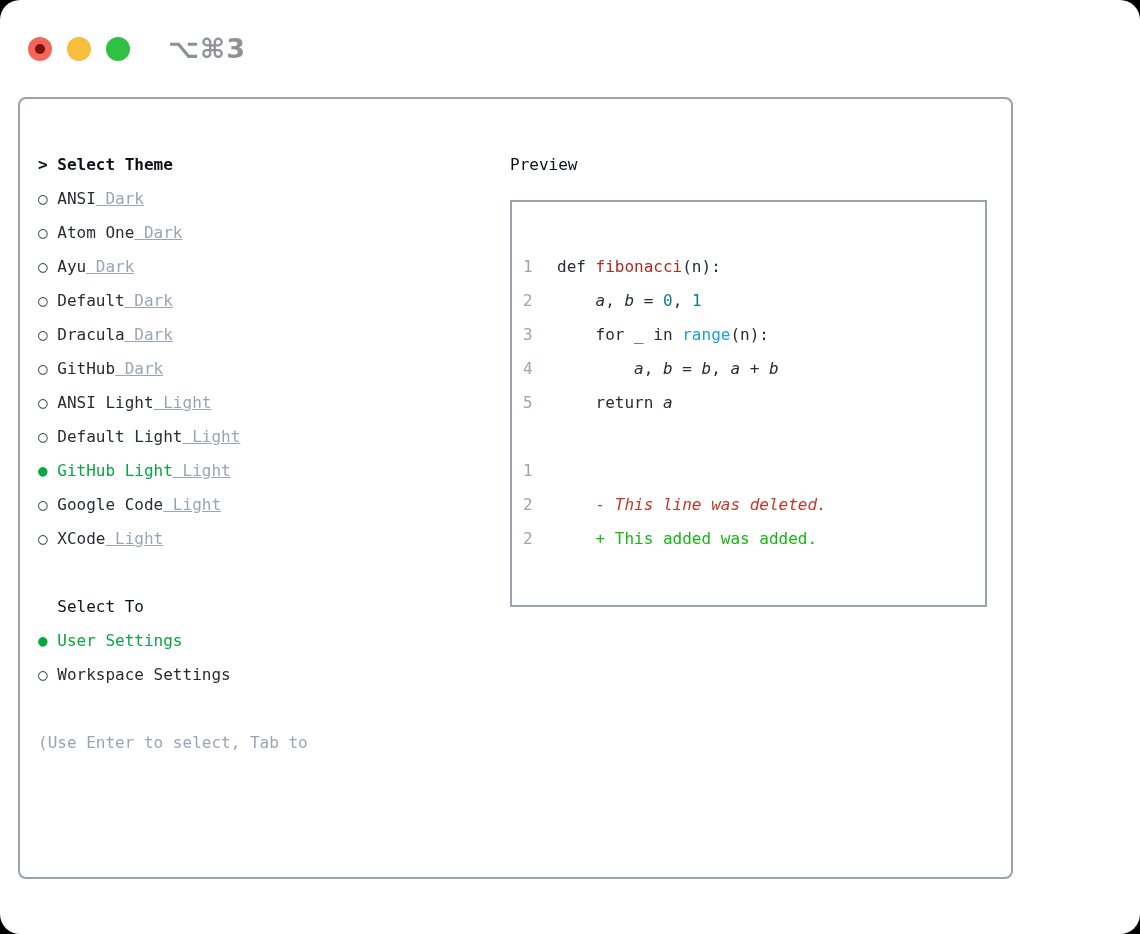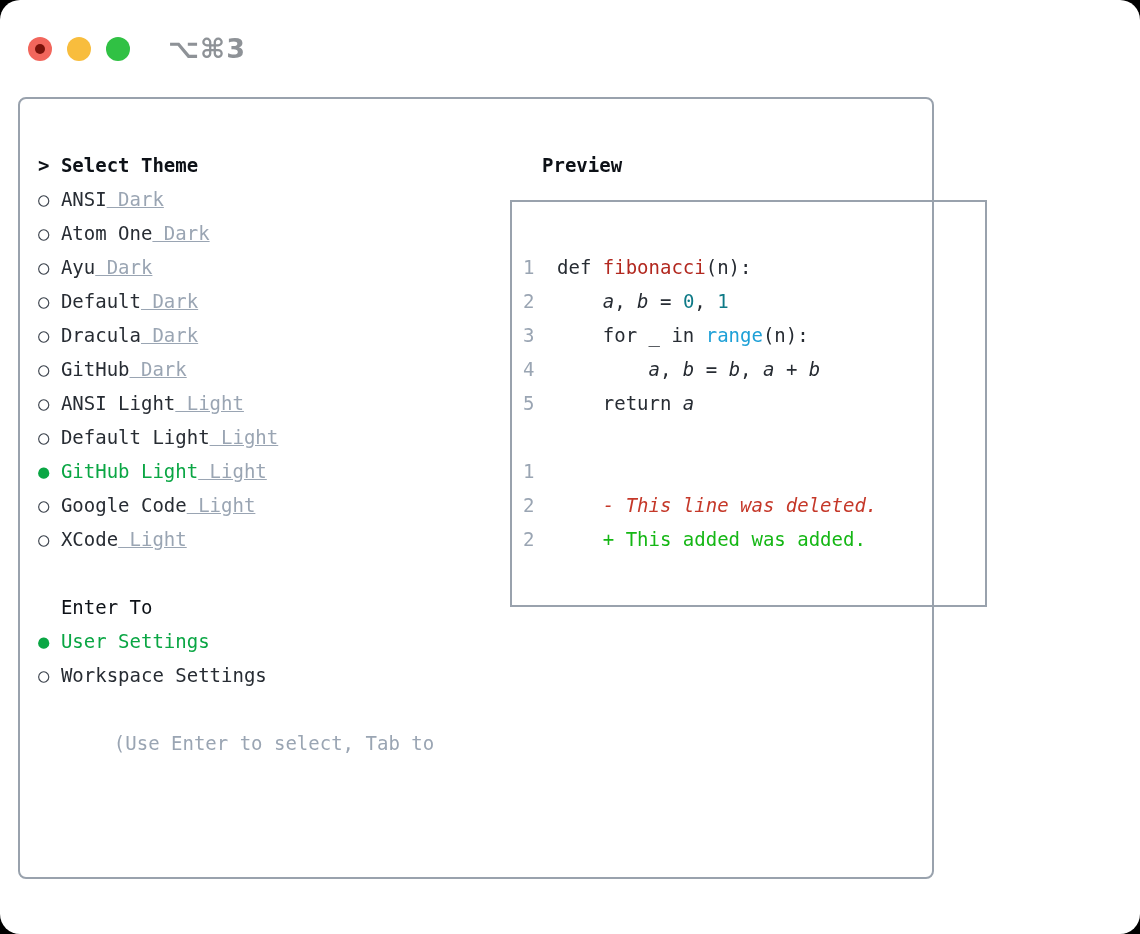--- a/index.html
+++ b/index.html
@@ -12,39 +12,39 @@
             padding-left:28px;box-sizing:border-box;}
   .light{width:24px;height:24px;border-radius:50%;margin-right:15px;position:relative;flex:none;}
   .light-close{background:var(--light-red);}
   .light-close::after{content:"";position:absolute;inset:7px;border-radius:50%;background:var(--light-red-dot);}
   .light-minimize{background:var(--light-yellow);}
   .light-zoom{background:var(--light-green);}
   .shortcut{margin-left:23px;font-family:"DejaVu Sans",sans-serif;font-weight:bold;
             font-size:27px;color:var(--title-gray);letter-spacing:1px;line-height:1;}
 
   
-  .panel{position:absolute;left:18px;top:97px;width:916px;height:782px;box-sizing:border-box;
+  .panel{position:absolute;left:18px;top:97px;width:995px;height:782px;box-sizing:border-box;
          border:2px solid var(--border);border-radius:8px;display:flex;
-         padding:49px 20px 0 18px;font-size:19px;line-height:34px;color:var(--fg);}
+         padding:49px 20px 0 18px;font-size:16px;line-height:34px;color:var(--fg);}
   .left-col{width:472px;flex:none;}
   .right-col{flex:1;min-width:0;}
 
   .row{white-space:pre;height:34px;}
   .spacer{height:34px;}
   .hdr{font-weight:bold;color:var(--heading);}
   .hdr-label{margin-left:1ch;}
   .hdr2{color:var(--heading);}
   .indent2{margin-left:2ch;}
   .mk{color:var(--marker);}
   .row.sel .mk,.row.sel .nm{color:var(--green);}
   .vr{color:var(--muted);text-decoration:underline;}
-  .hint{color:var(--muted);text-align:center;}
+  .hint{color:var(--muted);}
 
   
-  .preview-title{font-weight:bold;color:var(--heading);margin-left:32px;}
+  .preview-title{font-weight:normal;color:var(--heading);}
   .pbox{margin-top:18px;width:477px;height:407px;box-sizing:border-box;
         border:2px solid var(--border);padding:48px 10px 0 11px;overflow:hidden;}
   .cline{display:flex;white-space:pre;height:34px;}
   .no{width:13px;flex:none;margin-right:21px;color:var(--muted);}
   .code{white-space:pre;}
   .tk-fg{color:var(--fg);margin-top:44px;}
   .tk-fgi{color:var(--fg);font-style:italic;}
   .tk-fn{color:var(--fn-red);}
   .tk-num{color:var(--num-teal);}
   .tk-bi{color:var(--builtin-blue);}
@@ -81,21 +81,21 @@
             <div class="row"><span class="mk">○ </span><span class="nm">GitHub</span><span class="vr"> Dark</span></div>
             <div class="row"><span class="mk">○ </span><span class="nm">ANSI Light</span><span class="vr"> Light</span></div>
             <div class="row"><span class="mk">○ </span><span class="nm">Default Light</span><span class="vr"> Light</span></div>
             <div class="row sel"><span class="mk">● </span><span class="nm">GitHub Light</span><span class="vr"> Light</span></div>
             <div class="row"><span class="mk">○ </span><span class="nm">Google Code</span><span class="vr"> Light</span></div>
             <div class="row"><span class="mk">○ </span><span class="nm">XCode</span><span class="vr"> Light</span></div>
           </div>
 
         <div class="spacer"></div>
 
-        <div class="row hdr2"><span class="indent2">Enter To</span></div>
+        <div class="row hdr2"><span class="indent2">Select To</span></div>
 
         <div id="apply-list">
             <div class="row sel"><span class="mk">● </span><span class="nm">User Settings</span></div>
             <div class="row"><span class="mk">○ </span><span class="nm">Workspace Settings</span></div>
           </div>
 
         <div class="spacer"></div>
 
         <div class="row hint">(Use Enter to select, Tab to</div>
       </div>

